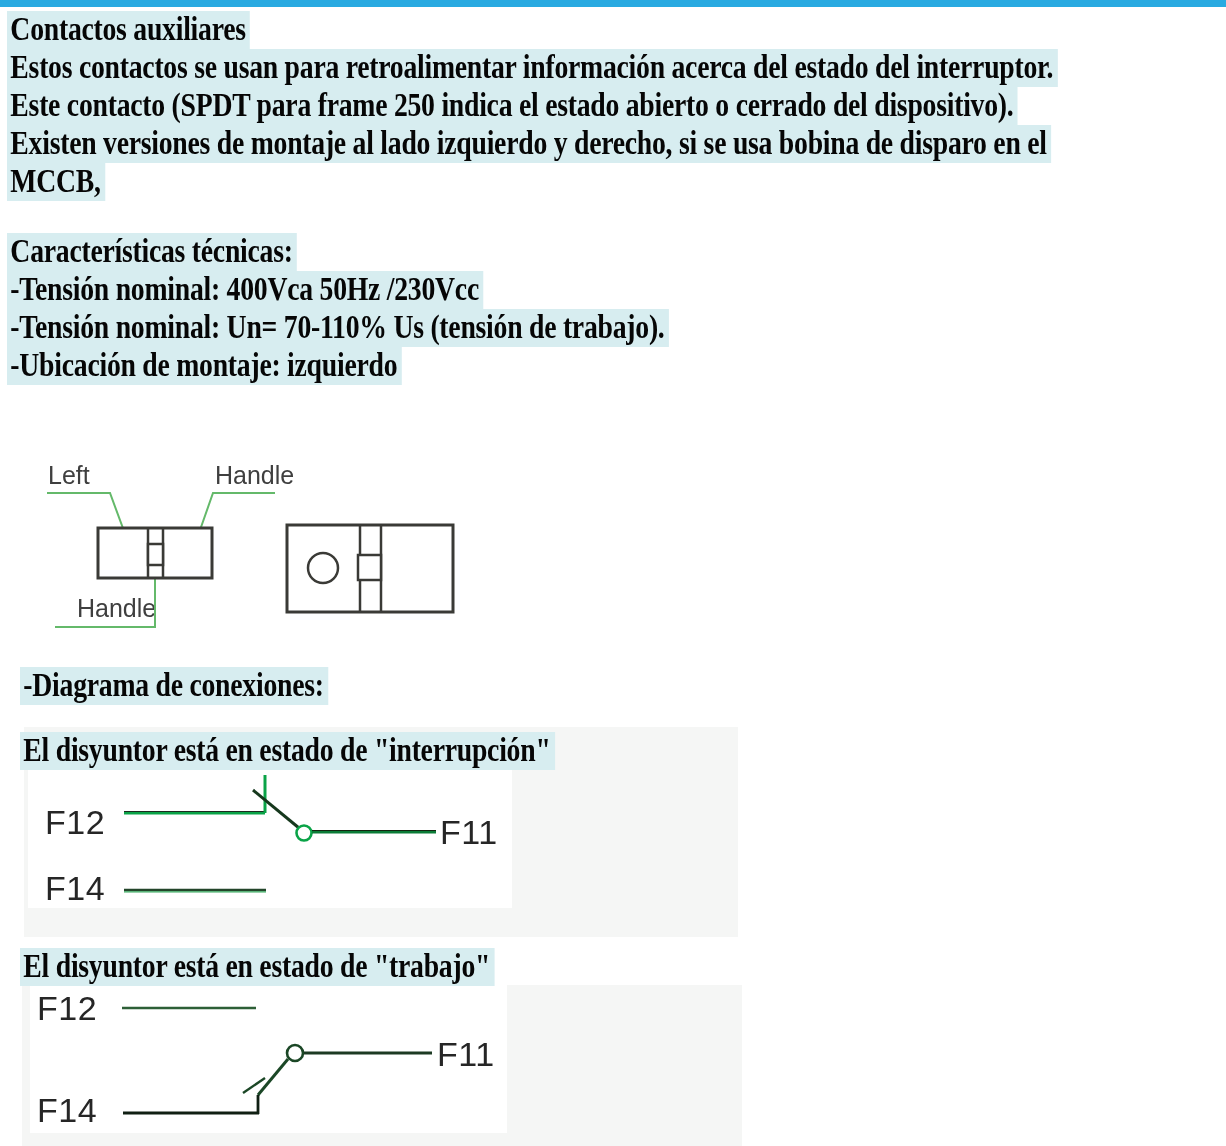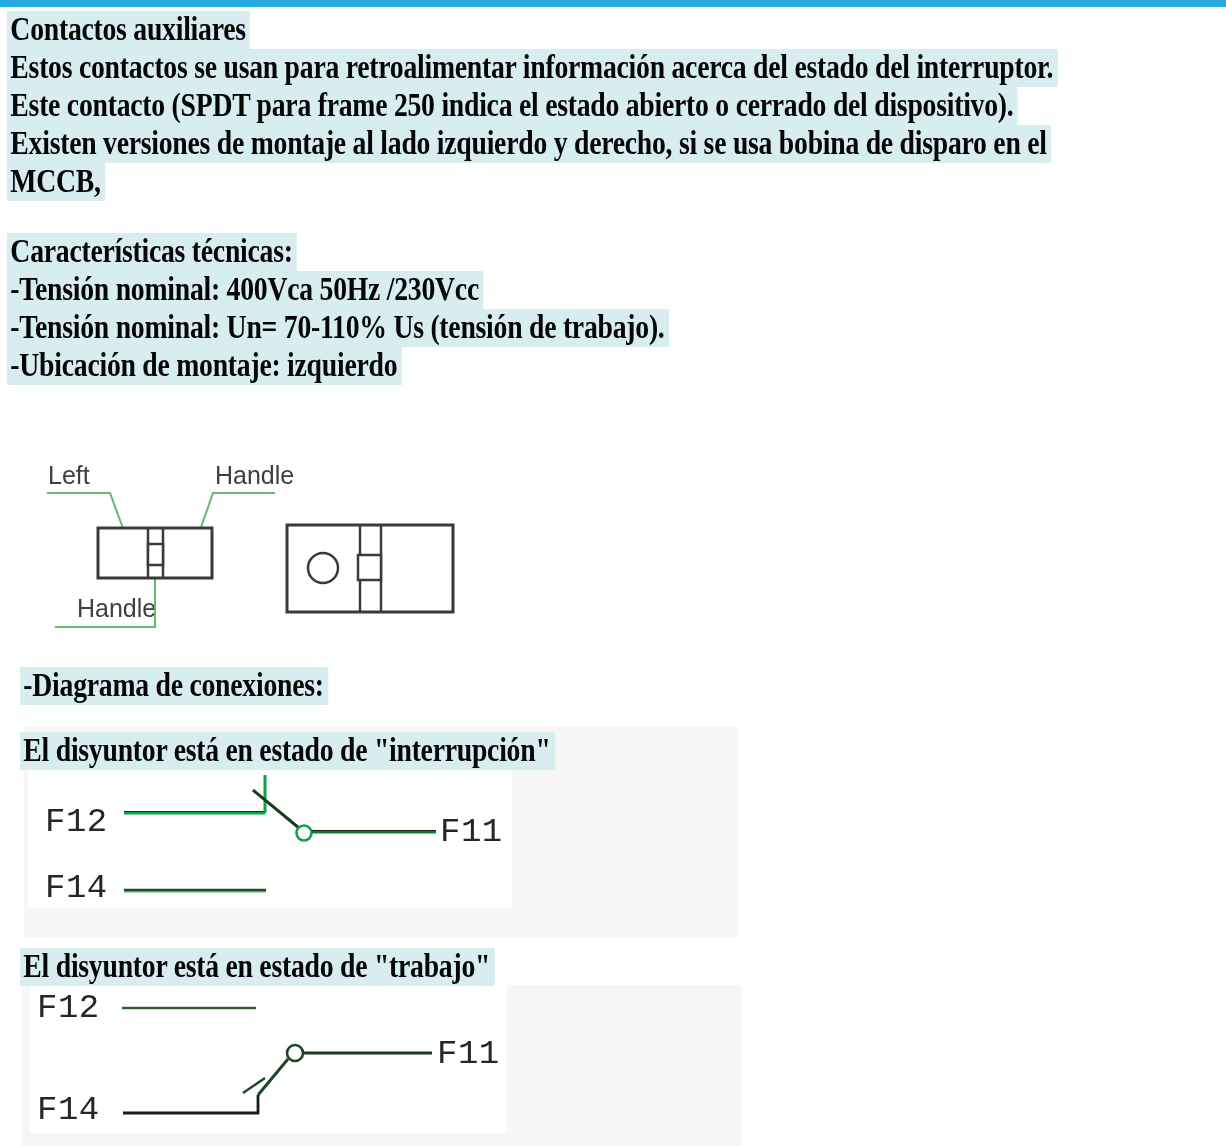--- a/index.html
+++ b/index.html
@@ -36,21 +36,21 @@
 
   
   .dlabel {
     font-family: "Liberation Sans", sans-serif;
     color: #3f3f3f;
     font-size: 25px;
     line-height: 25px;
     white-space: nowrap;
   }
   .flabel {
-    font-family: Liberation Mono, monospace;
+    font-family: Liberation Sans, sans-serif;
     color: #262626;
     font-size: 34px;
     line-height: 34px;
     letter-spacing: 0.5px;
     white-space: nowrap;
   }
 
   .grayblock { background: #f5f6f5; }
   .whiteinner { background: #ffffff; }
 

